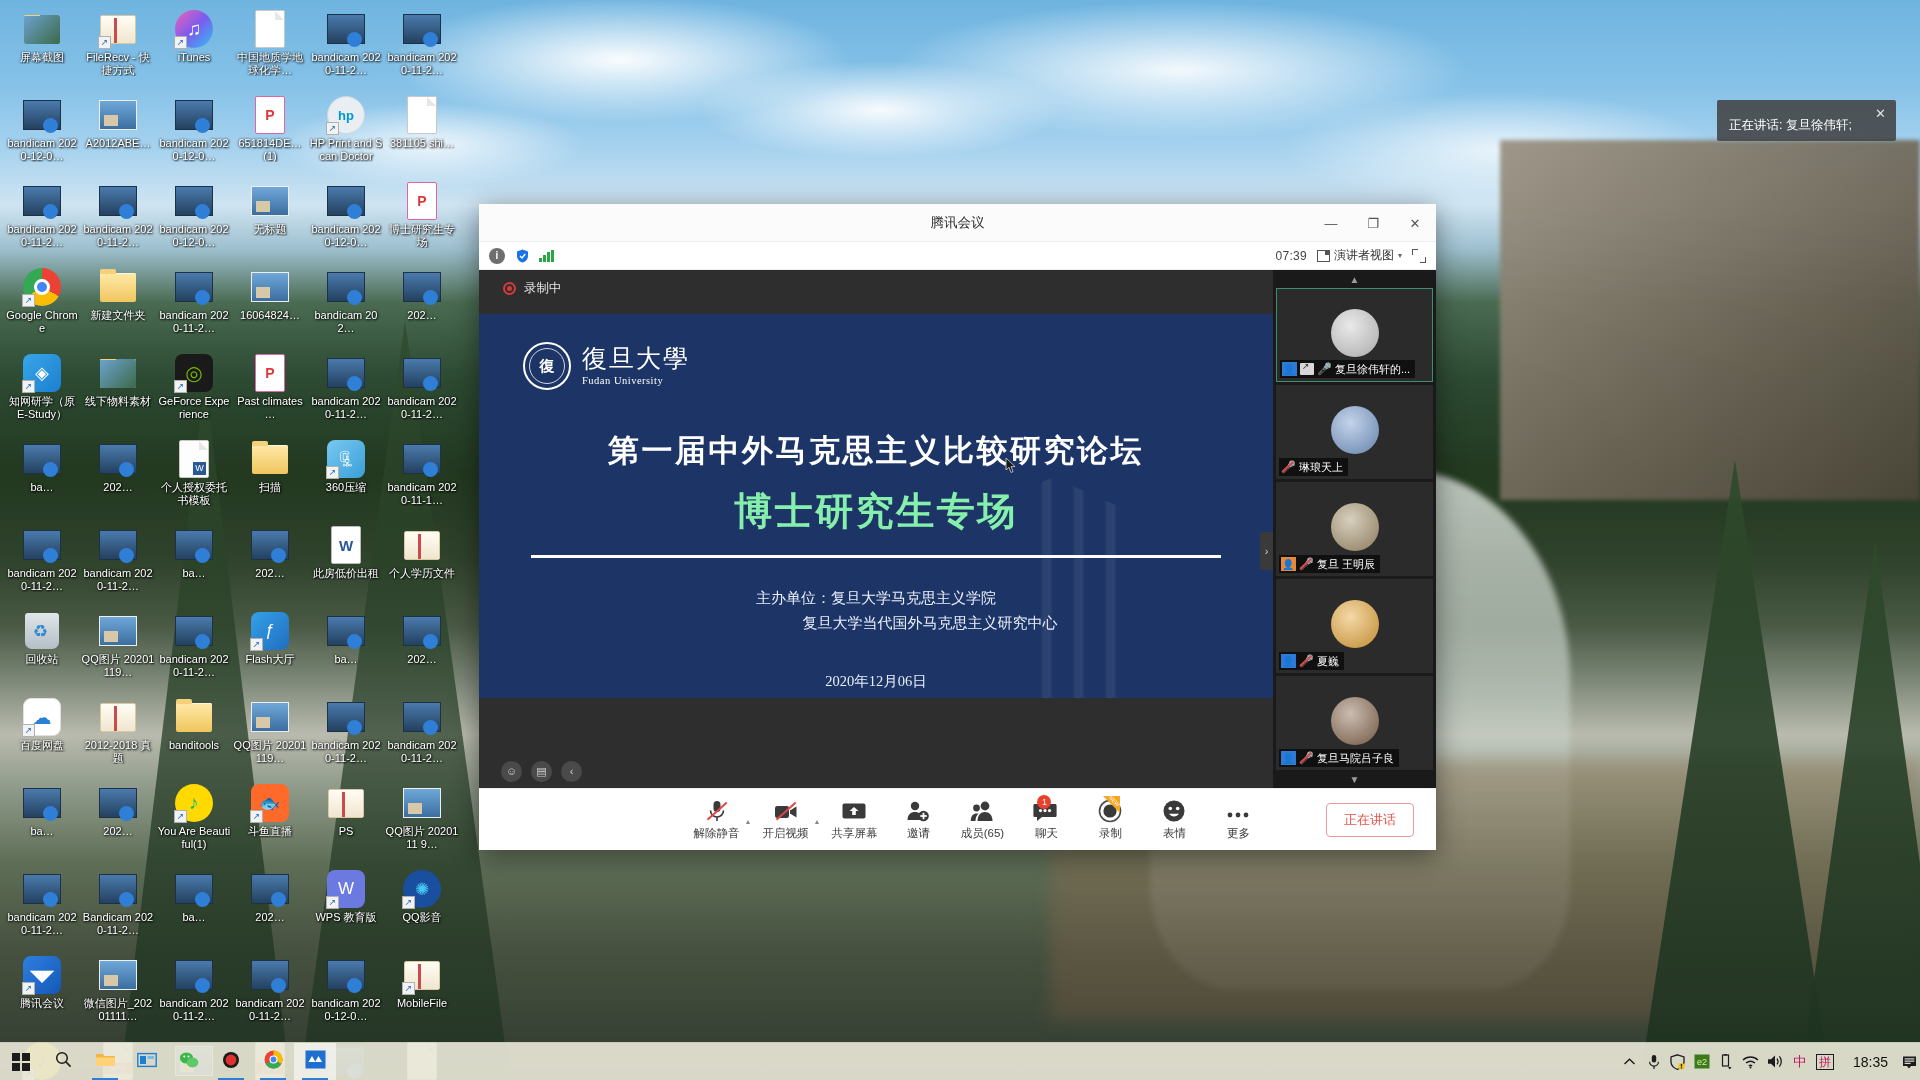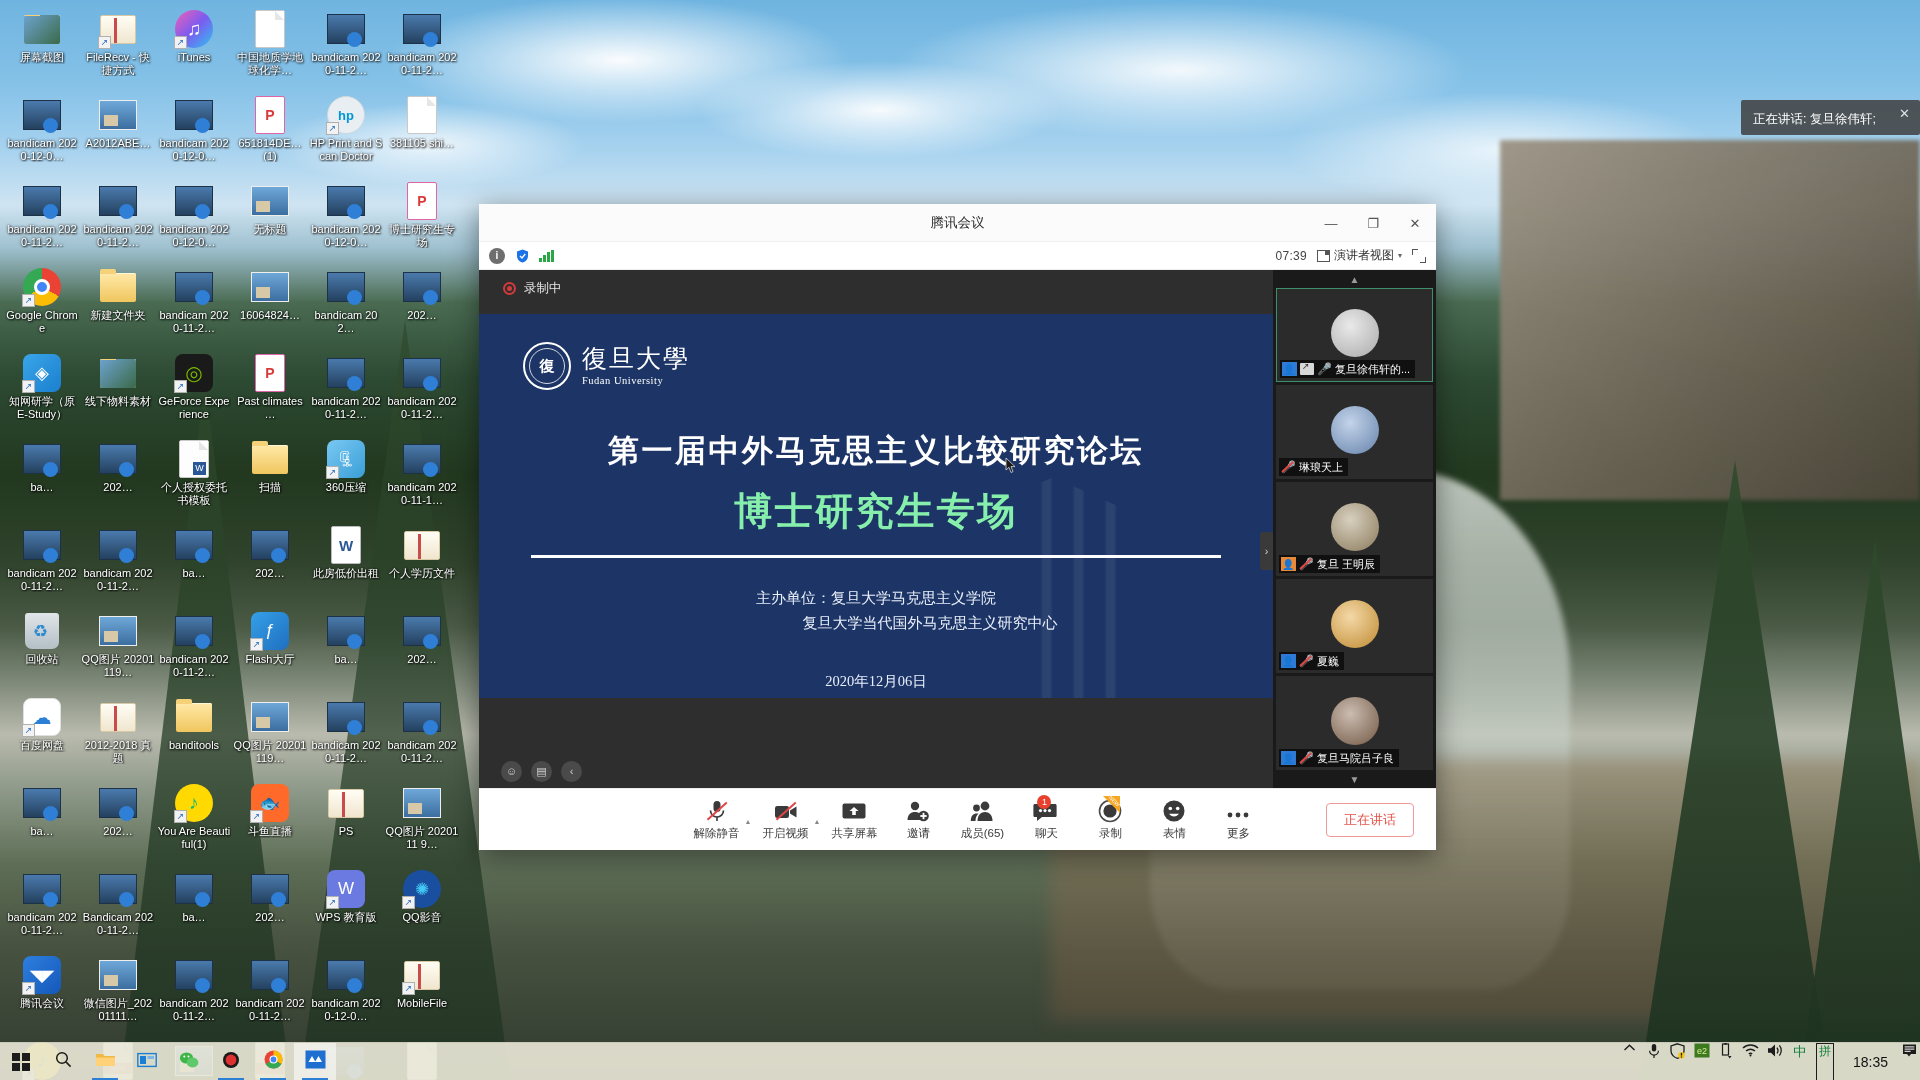--- a/index.html
+++ b/index.html
@@ -114,24 +114,24 @@
   .ic-sq{width:38px;height:38px;border-radius:8px;display:flex;align-items:center;justify-content:center;color:#fff;font-size:17px;}
   .ic-img{width:38px;height:30px;border:1px solid #eee;background:linear-gradient(180deg,#6ea8d8,#3c6ea0);position:relative;overflow:hidden;}
   .ic-img::after{content:"";position:absolute;left:4px;bottom:3px;width:14px;height:11px;background:#d7c9a8;}
   .ic-bandicam{width:38px;height:30px;background:linear-gradient(180deg,#4a7aad,#24415f);border:1px solid #1d3247;position:relative;}
   .ic-bandicam::after{content:"";position:absolute;right:2px;bottom:-4px;width:15px;height:15px;border-radius:50%;background:#2f7fd6;}
   .ic-recycle{width:34px;height:36px;background:linear-gradient(180deg,#e9eef2,#b9c4cc);border-radius:3px 3px 7px 7px;position:relative;opacity:.95;}
   .ic-recycle::after{content:"♻";position:absolute;left:8px;top:8px;color:#2e8fd9;font-size:17px;}
 
   
   #speaking-toast {
-    position:absolute; right:0; top:100px;
+    position:absolute; right:24px; top:100px;
     background: rgba(64,64,64,.86);
     color:#fff; font-size:12.5px;
-    padding:11px 44px 7px 12px;
+    padding:17px 44px 7px 12px;
     border-radius:2px;
     z-index:40;
     white-space:nowrap;
   }
   #speaking-toast .x {
     position:absolute; right:10px; top:6px;
     font-size:13px; color:#e0e0e0; cursor:pointer;
   }
 
   
@@ -359,22 +359,22 @@
   .tbtn {
     width:42px; height:38px; display:flex; align-items:center; justify-content:center;
     position:relative; cursor:pointer;
   }
   .tbtn.running::after {
     content:""; position:absolute; bottom:0; left:8px; right:8px; height:3px; background:#2b7fd4;
   }
   .tbtn.active { background: rgba(255,255,255,.55); }
   #tray { margin-left:auto; display:flex; align-items:center; height:38px; padding-right:6px; gap:2px; }
   .tray-ic {
-    min-width:22px; height:38px; display:flex; justify-content:center;
-    font-size:13px; color:#15803d; padding:0 3px; cursor:pointer;
+    min-width:22px; height:38px; display:flex; align-items:center; justify-content:center;
+    font-size:13px; color:#be185d; padding:0 3px; cursor:pointer;
   }
   #clock {
     height:38px; display:flex; align-items:center; justify-content:center;
     font-size:14px; color:#111; padding:0 10px; cursor:pointer;
   }
   .winlogo { display:grid; grid-template-columns:8px 8px; grid-template-rows:8px 8px; gap:2px; }
   .winlogo i { background:#1c1c1c; display:block; }
 </style>
 </head>
 <body>

